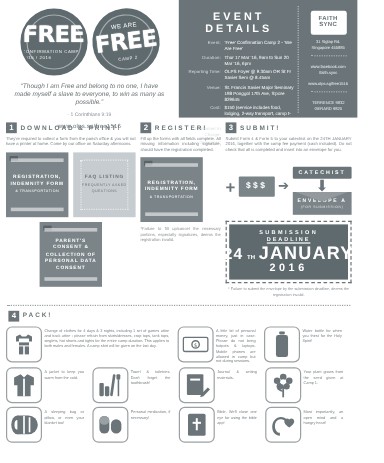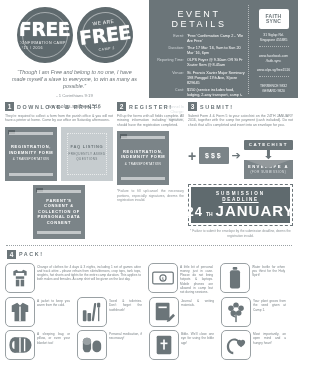--- a/index.html
+++ b/index.html
@@ -42,21 +42,21 @@
   .quote-ref { margin-top: 3px; font-size: 4.2px; color: #8a9094; text-align:center;}
   .site { margin-top: 5px; text-align:center; font-size:5px; color:#6c7478; letter-spacing:.2px;}
 
   
   .top-right {
     width: 149px; background: #6b7579; color: #fff;
     display: flex; padding: 5px 4px 4px 4px;
   }
   .ed-main { flex: 1; padding-right: 3px; }
   .ed-title {
-    font-size: 9px; letter-spacing: 2.6px; font-weight: 400;
+    font-size: 9px; letter-spacing: 2.6px; font-weight: 700;
     text-align: center; margin: 4px 0 5px 0; color:#fff;
   }
   .ed-row { display: flex; margin-bottom: 2.2px; }
   .ed-label {
     width: 34px; text-align: right; padding-right: 3px;
     font-size: 3.6px; line-height: 5px; color: #d8dde0; letter-spacing:.1px; flex-shrink:0;
   }
   .ed-val { font-size: 3.8px; line-height: 5px; color: #fff; flex: 1; }
   .ed-side {
     width: 46px; border-left: 1px dotted rgba(255,255,255,.5);
@@ -318,20 +318,21 @@
 
       <div class="deadline-wrap">
         <div class="deadline">
           <div class="dl-l1">SUBMISSION</div>
           <div class="dl-l2">DEADLINE</div>
           <div class="dl-date">
             <span class="dl-day">24</span>
             <span class="dl-th">TH</span>
             <span class="dl-mon">JANUARY</span>
           </div>
+          <div class="dl-year">2016</div>
         </div>
       </div>
       <div class="dl-note">* Failure to submit the envelope by the submission deadline, deems the registration invalid.</div>
     </div>
   </div>
 
   <div class="divider"></div>
   <div class="pack-head">
     <div class="num">4</div>
     <div class="step-title">PACK!</div>

